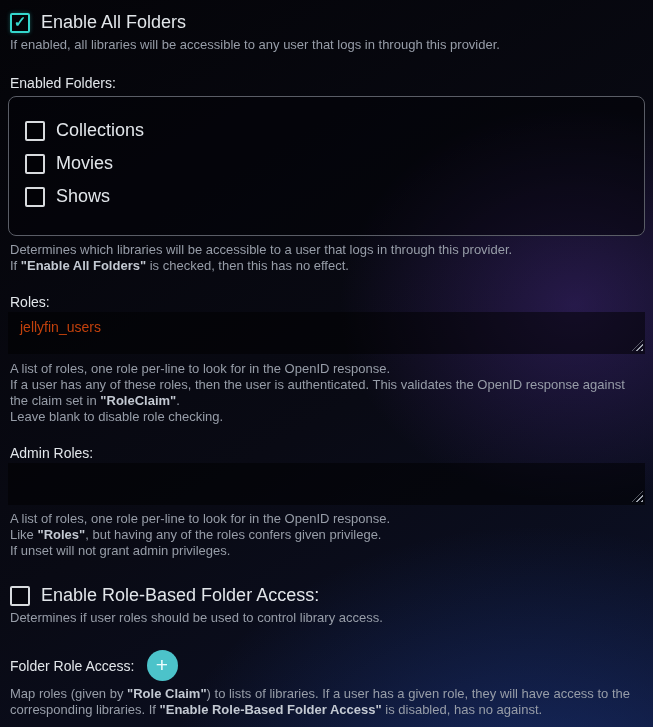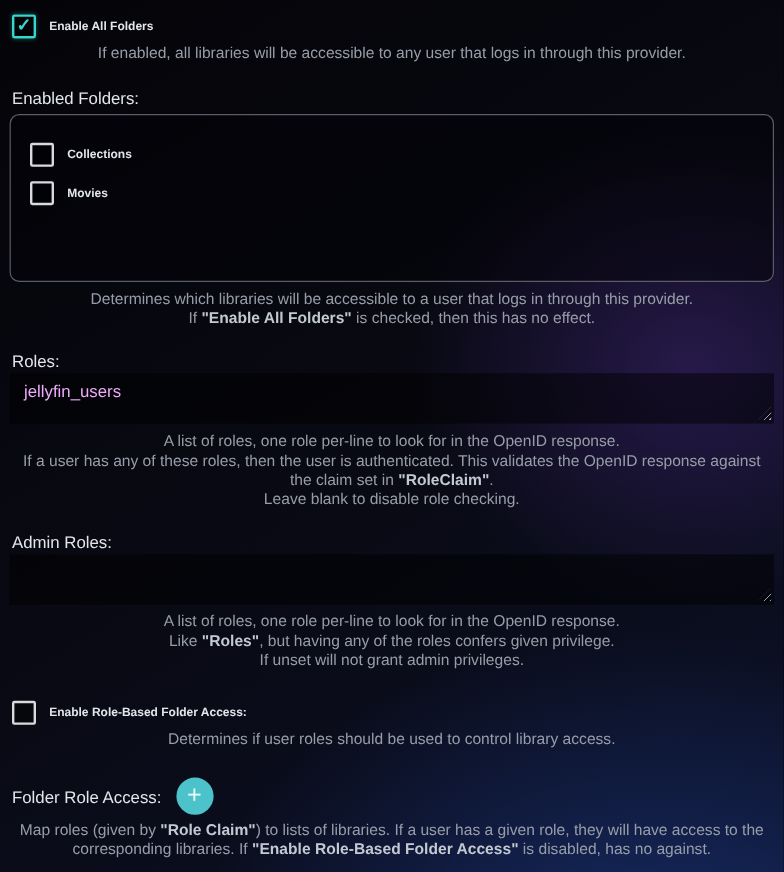--- a/index.html
+++ b/index.html
@@ -25,42 +25,42 @@
   .checkbox{
     width:20px;height:20px;flex:0 0 20px;
     border:2px solid #d8dbde;border-radius:2px;
     background:rgba(0,0,0,0.3);
     display:flex;align-items:center;justify-content:center;
     cursor:pointer;
   }
   .checkbox .check{display:none;color:var(--accent);font-size:15px;font-weight:bold;line-height:1;transform:translateY(-1px);}
   .checkbox.checked{border-color:var(--accent);box-shadow:0 0 4px rgba(53,214,204,0.35);}
   .checkbox.checked .check{display:block;}
-  .check-label{font-size:10px;color:var(--label);font-weight:bold;}
+  .check-label{font-size:18px;color:var(--label);}
   .desc{font-size:13px;line-height:16px;color:var(--desc);margin:4px 2px 0;}
   .desc strong{color:var(--strong);font-weight:bold;}
-  .desc-line{min-height:16px;text-align:center;}
+  .desc-line{min-height:16px;}
   .section-label{font-size:14px;line-height:16px;color:var(--label);margin:0 2px;}
   .folders-box{
     margin-top:5px;height:140px;
     border:1px solid #5a5d66;border-radius:8px;
     background:rgba(2,2,6,0.45);
     padding:23px 16px 4px;
   }
   .folders-box .check-row{margin:0 0 12px 0;}
   .mt22{margin-top:22px;}
   .mt20{margin-top:20px;}
   .mt24{margin-top:24px;}
   .mt26{margin-top:26px;}
   .textarea-wrap{position:relative;margin-top:2px;}
   textarea.field{
     display:block;width:100%;height:42px;
     background:rgba(0,0,0,0.5);
     border:none;outline:none;resize:none;
-    color:#f0abfc;font-family:"Liberation Sans",sans-serif;font-size:14px;
+    color:#c2410c;font-family:"Liberation Sans",sans-serif;font-size:14px;
     padding:7px 12px;
   }
   .grip{
     position:absolute;right:2px;bottom:3px;width:11px;height:11px;
     pointer-events:none;
     background:repeating-linear-gradient(135deg, rgba(165,170,180,0.95) 0 1px, transparent 1px 3.5px);
     clip-path:polygon(100% 0, 100% 100%, 0 100%);
   }
   .mapping-row{display:flex;align-items:center;gap:12px;margin-left:2px;}
   .add-btn{
@@ -92,20 +92,26 @@
       <div class="checkbox">
         
       </div>
       <span class="check-label">Collections</span>
     </div>
     <div class="check-row">
       <div class="checkbox">
         
       </div>
       <span class="check-label">Movies</span>
+    </div>
+    <div class="check-row">
+      <div class="checkbox">
+        
+      </div>
+      <span class="check-label">Shows</span>
     </div>
   </div>
   <div class="desc" style="margin-top:6px">
       <div class="desc-line"><span>Determines which libraries will be accessible to a user that logs in through this provider.</span></div>
       <div class="desc-line"><span>If </span><strong>"Enable All Folders"</strong><span> is checked, then this has no effect.</span></div>
     </div>
 
   <div class="section-label mt20">Roles:</div>
   <div class="textarea-wrap">
     <textarea class="field" spellcheck="false" style="">jellyfin_users</textarea>

